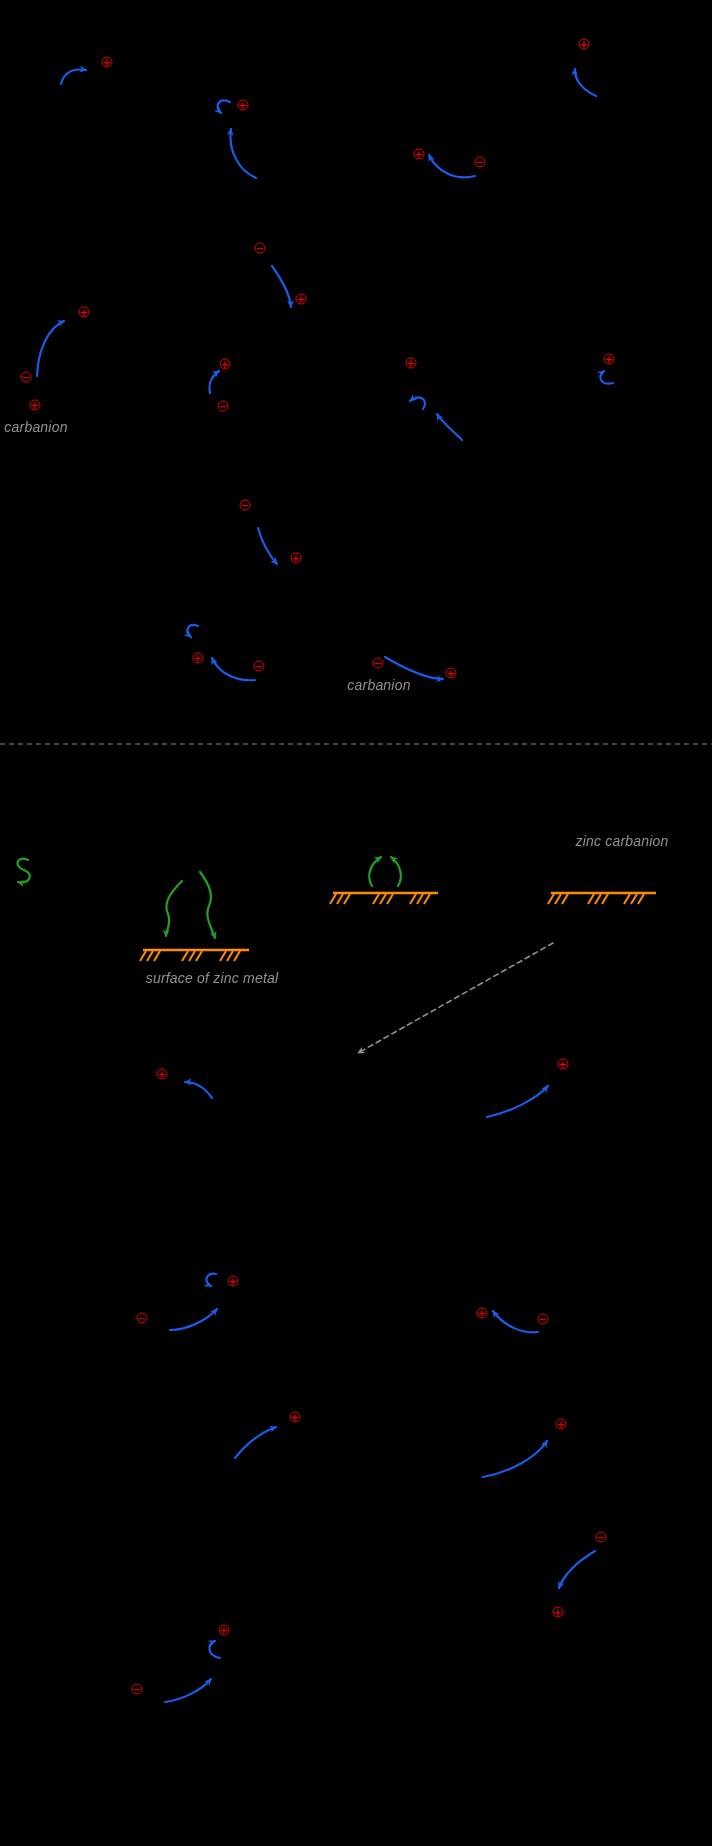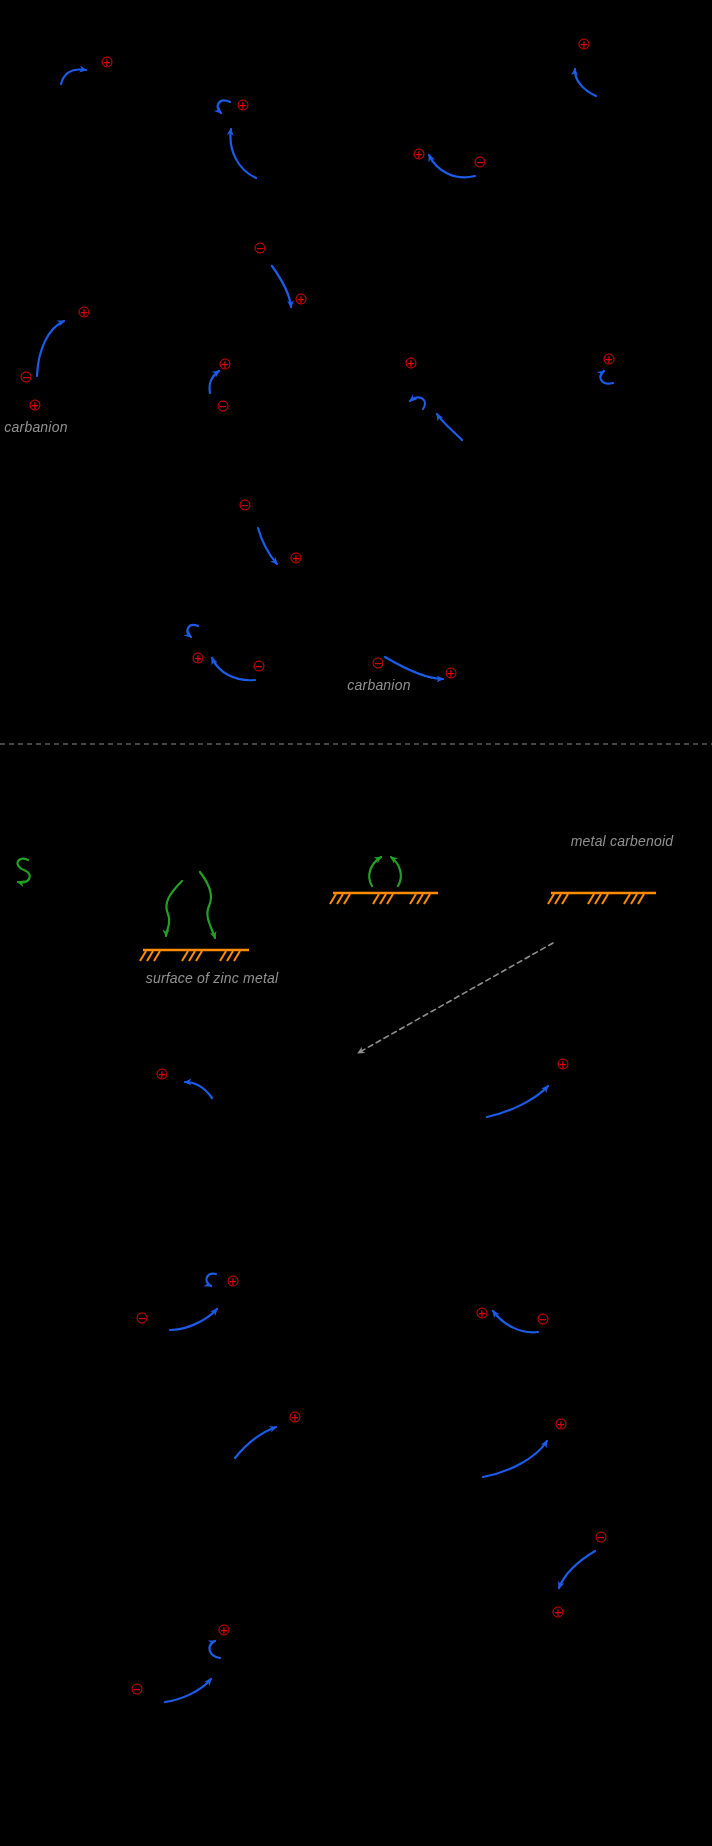--- a/index.html
+++ b/index.html
@@ -125,14 +125,14 @@
     <div class="charge" style="left: 543px; top: 1319px; border: 1.6px solid rgb(230, 0, 0); color: rgb(230, 0, 0);">−</div>
     <div class="charge" style="left: 295px; top: 1417px; border: 1.6px solid rgb(230, 0, 0); color: rgb(230, 0, 0);">+</div>
     <div class="charge" style="left: 561px; top: 1424px; border: 1.6px solid rgb(230, 0, 0); color: rgb(230, 0, 0);">+</div>
     <div class="charge" style="left: 601px; top: 1537px; border: 1.6px solid rgb(230, 0, 0); color: rgb(230, 0, 0);">−</div>
     <div class="charge" style="left: 558px; top: 1612px; border: 1.6px solid rgb(230, 0, 0); color: rgb(230, 0, 0);">+</div>
     <div class="charge" style="left: 224px; top: 1630px; border: 1.6px solid rgb(230, 0, 0); color: rgb(230, 0, 0);">+</div>
     <div class="charge" style="left: 137px; top: 1689px; border: 1.6px solid rgb(230, 0, 0); color: rgb(230, 0, 0);">−</div>
     <div class="diagram-label" style="left: 36px; top: 427px; color: rgb(144, 144, 144);">carbanion</div>
     <div class="diagram-label" style="left: 379px; top: 685px; color: rgb(144, 144, 144);">carbanion</div>
     <div class="diagram-label" style="left: 212px; top: 978px; color: rgb(144, 144, 144);">surface of zinc metal</div>
-    <div class="diagram-label" style="left: 622px; top: 841px; color: rgb(144, 144, 144);">metal carbenoid</div>
+    <div class="diagram-label" style="left: 622px; top: 841px; color: rgb(144, 144, 144);">zinc carbanion</div>
   </div>
 
 </body></html>

